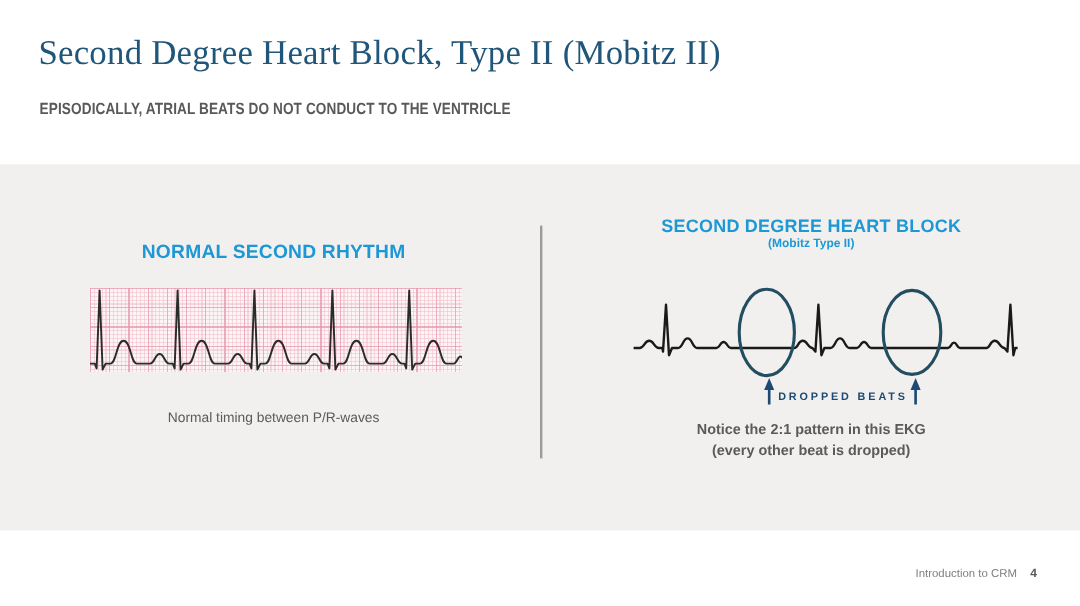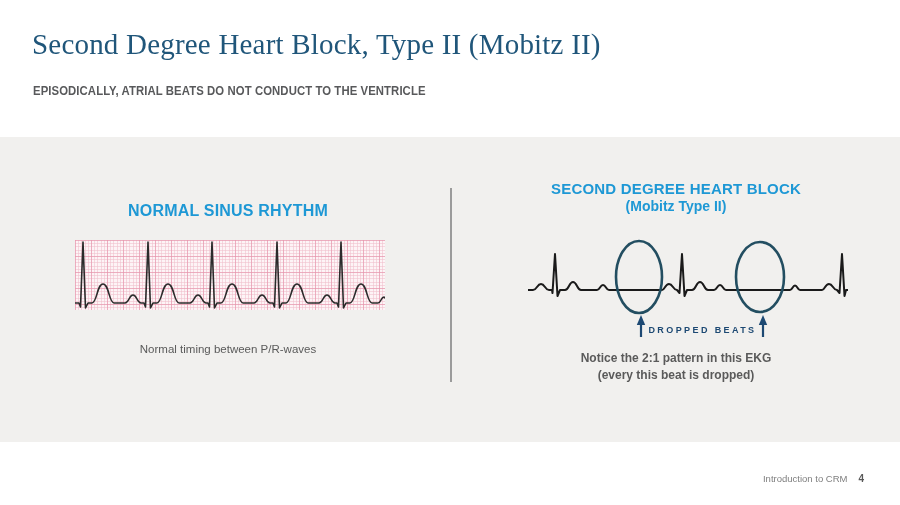--- a/index.html
+++ b/index.html
@@ -28,21 +28,21 @@
   }
   .panel-heading {
     position:absolute; width:100%; text-align:center;
     font-size:16px; font-weight:bold; color:#1E98D5; letter-spacing:0.2px;
     white-space:nowrap;
   }
   .left-heading { left:70px; top:202px; width:316px; }
   .right-heading { left:516px; top:180px; width:320px; font-size:15px; }
   .right-subheading {
     position:absolute; left:516px; top:198px; width:320px; text-align:center;
-    font-size:14px; font-weight:600; color:#1E98D5; white-space:nowrap;
+    font-size:10px; font-weight:600; color:#1E98D5; white-space:nowrap;
   }
   .ecg-paper {
     position:absolute; left:75px; top:240px; width:310px; height:70px;
     background-color:#FDF4F6;
     background-image:
       repeating-linear-gradient(to right,  rgba(229,146,170,0.60) 0 1px, transparent 1px 16px),
       repeating-linear-gradient(to bottom, rgba(229,146,170,0.60) 0 1px, transparent 1px 16px),
       repeating-linear-gradient(to right,  rgba(240,190,203,0.55) 0 1px, transparent 1px 3.2px),
       repeating-linear-gradient(to bottom, rgba(240,190,203,0.55) 0 1px, transparent 1px 3.2px);
   }
@@ -67,21 +67,21 @@
 <body>
 
 <div class="slide">
 
   <div class="slide-title">Second Degree Heart Block, Type II (Mobitz II)</div>
   <div class="slide-subtitle">EPISODICALLY, ATRIAL BEATS DO NOT CONDUCT TO THE VENTRICLE</div>
 
   <div class="content-panel"></div>
   <div class="divider"></div>
 
-  <div class="panel-heading left-heading">NORMAL SINUS RHYTHM</div>
+  <div class="panel-heading left-heading">NORMAL SECOND RHYTHM</div>
 
   <div class="ecg-paper">
     <svg width="310" height="70" viewBox="0 0 310 70">
       <path fill="none" stroke="#2B2B2B" stroke-width="1.6" stroke-linejoin="round" stroke-linecap="round" d="M0,63 L4,63 L5.5,67 L8,2 L10.5,68 L13,63 L17,63 C22,63 22,44 28,44 C34,44 34,63 39,63 L50,63 C54,63 54,55 58,55 C62,55 62,63 66,63 L69,63
            L70.5,67 L73,2 L75.5,68 L78,63 L82,63 C87,63 87,44 93,44 C99,44 99,63 104,63 L115,63 C119,63 119,55 123,55 C127,55 127,63 131,63 L133,63
            L134.5,67 L137,2 L139.5,68 L142,63 L146,63 C151,63 151,44 157,44 C163,44 163,63 168,63 L179,63 C183,63 183,55 187,55 C191,55 191,63 195,63 L198,63
            L199.5,67 L202,2 L204.5,68 L207,63 L211,63 C216,63 216,44 222,44 C228,44 228,63 233,63 L244,63 C248,63 248,55 252,55 C256,55 256,63 260,63 L262,63
            L263.5,67 L266,2 L268.5,68 L271,63 L275,63 C280,63 280,44 286,44 C292,44 292,63 297,63 L303,63 C306,63 306,57 309,57 L310,58"></path>
     </svg>
   </div>
@@ -105,21 +105,21 @@
     </g>
     <g>
       <line x1="235" y1="86" x2="235" y2="99" stroke="#1D4973" stroke-width="2.2"></line>
       <polygon points="235,77 230.8,87 239.2,87" fill="#1D4973"></polygon>
     </g>
     <text x="174.5" y="95" text-anchor="middle" font-family="Liberation Sans, sans-serif" font-size="9" font-weight="bold" letter-spacing="2.4" fill="#1D4973">DROPPED BEATS</text>
   </svg>
 
   <div class="right-caption">
     <div>Notice the 2:1 pattern in this EKG</div>
-    <div>(every this beat is dropped)</div>
+    <div>(every other beat is dropped)</div>
   </div>
 
   <div class="footer">
     <span class="footer-doc">Introduction to CRM</span>
     <span class="footer-page">4</span>
   </div>
 
 </div>
 
 </body></html>

